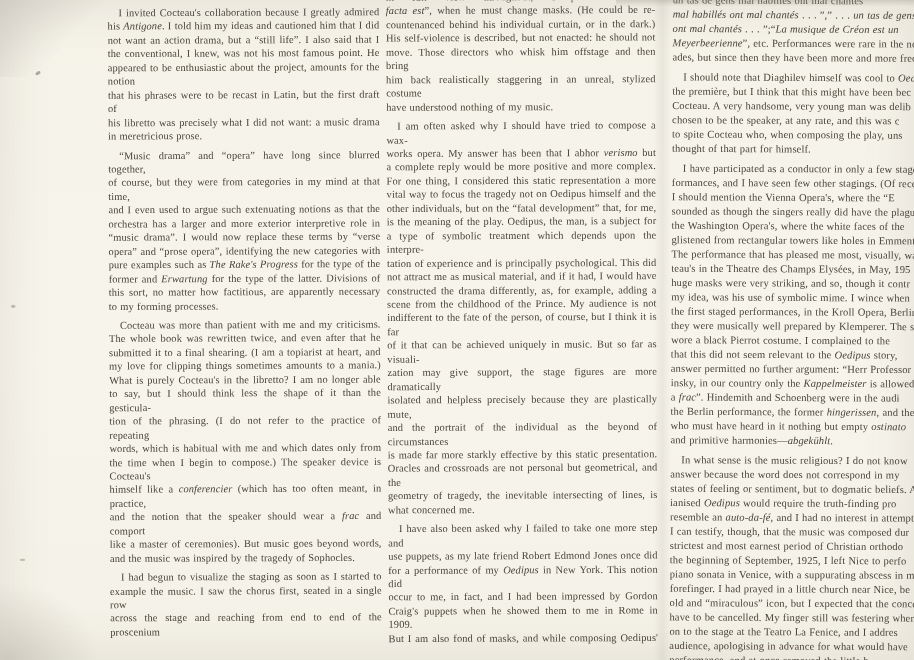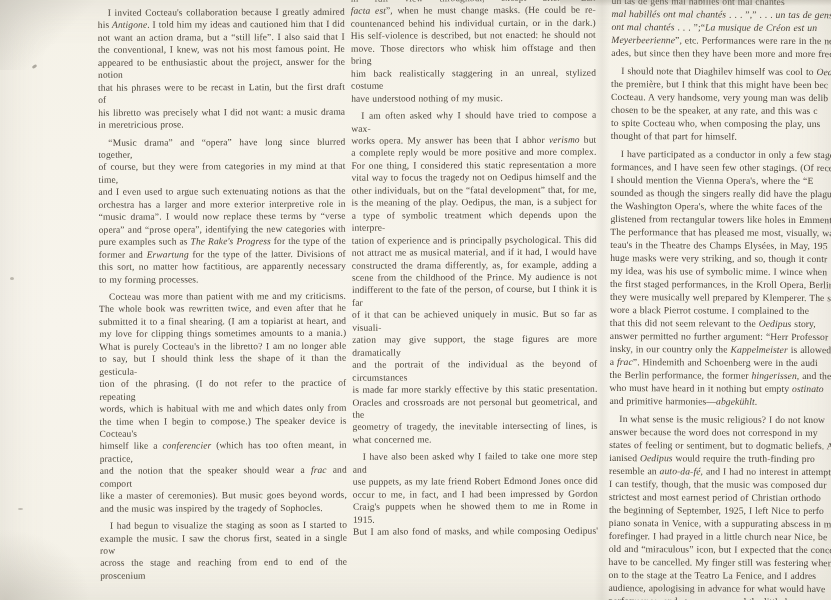--- a/index.html
+++ b/index.html
@@ -57,21 +57,21 @@
   <div class="speck s2"></div>
   <div class="speck s3"></div>
 
   <div id="left-page" class="page-block">
     <div id="col1" class="col">
         <p class="para">
           <span class="ln first">I invited Cocteau's collaboration because I greatly admired</span>
           <span class="ln">his <i>Antigone</i>. I told him my ideas and cautioned him that I did</span>
           <span class="ln">not want an action drama, but a “still life”. I also said that I</span>
           <span class="ln">the conventional, I knew, was not his most famous point. He</span>
-          <span class="ln">appeared to be enthusiastic about the project, answer for the notion</span>
+          <span class="ln">appeared to be enthusiastic about the project, amounts for the notion</span>
           <span class="ln">that his phrases were to be recast in Latin, but the first draft of</span>
           <span class="ln">his libretto was precisely what I did not want: a music drama</span>
           <span class="ln end">in meretricious prose.</span>
         </p>
         <p class="para">
           <span class="ln first">“Music drama” and “opera” have long since blurred together,</span>
           <span class="ln">of course, but they were from categories in my mind at that time,</span>
           <span class="ln">and I even used to argue such extenuating notions as that the</span>
           <span class="ln">orchestra has a larger and more exterior interpretive role in</span>
           <span class="ln">“music drama”. I would now replace these terms by “verse</span>
@@ -121,31 +121,33 @@
           <span class="ln">other individuals, but on the “fatal development” that, for me,</span>
           <span class="ln">is the meaning of the play. Oedipus, the man, is a subject for</span>
           <span class="ln">a type of symbolic treatment which depends upon the interpre-</span>
           <span class="ln">tation of experience and is principally psychological. This did</span>
           <span class="ln">not attract me as musical material, and if it had, I would have</span>
           <span class="ln">constructed the drama differently, as, for example, adding a</span>
           <span class="ln">scene from the childhood of the Prince. My audience is not</span>
           <span class="ln">indifferent to the fate of the person, of course, but I think it is far</span>
           <span class="ln">of it that can be achieved uniquely in music. But so far as visuali-</span>
           <span class="ln">zation may give support, the stage figures are more dramatically</span>
+          <span class="ln">isolated and helpless precisely because they are plastically mute,</span>
           <span class="ln">and the portrait of the individual as the beyond of circumstances</span>
           <span class="ln">is made far more starkly effective by this static presentation.</span>
           <span class="ln">Oracles and crossroads are not personal but geometrical, and the</span>
           <span class="ln">geometry of tragedy, the inevitable intersecting of lines, is</span>
           <span class="ln end">what concerned me.</span>
         </p>
         <p class="para">
           <span class="ln first">I have also been asked why I failed to take one more step and</span>
           <span class="ln">use puppets, as my late friend Robert Edmond Jones once did</span>
+          <span class="ln">for a performance of my <i>Oedipus</i> in New York. This notion did</span>
           <span class="ln">occur to me, in fact, and I had been impressed by Gordon</span>
-          <span class="ln">Craig's puppets when he showed them to me in Rome in 1915.</span>
+          <span class="ln">Craig's puppets when he showed them to me in Rome in 1909.</span>
           <span class="ln">But I am also fond of masks, and while composing Oedipus'</span>
         </p>
       </div>
   </div>
   <div id="right-page" class="page-block">
     <div id="col3" class="col">
         <p class="para">
           <span class="ln sliver">un tas de gens mal habillés ont mal chantés</span>
           <span class="ln"><i>mal habillés ont mal chantés</i> . . . ”,” . . . <i>un tas de gens mal a</i></span>
           <span class="ln"><i>ont mal chantés</i> . . . ”;“<i>La musique de Créon est un</i></span>

